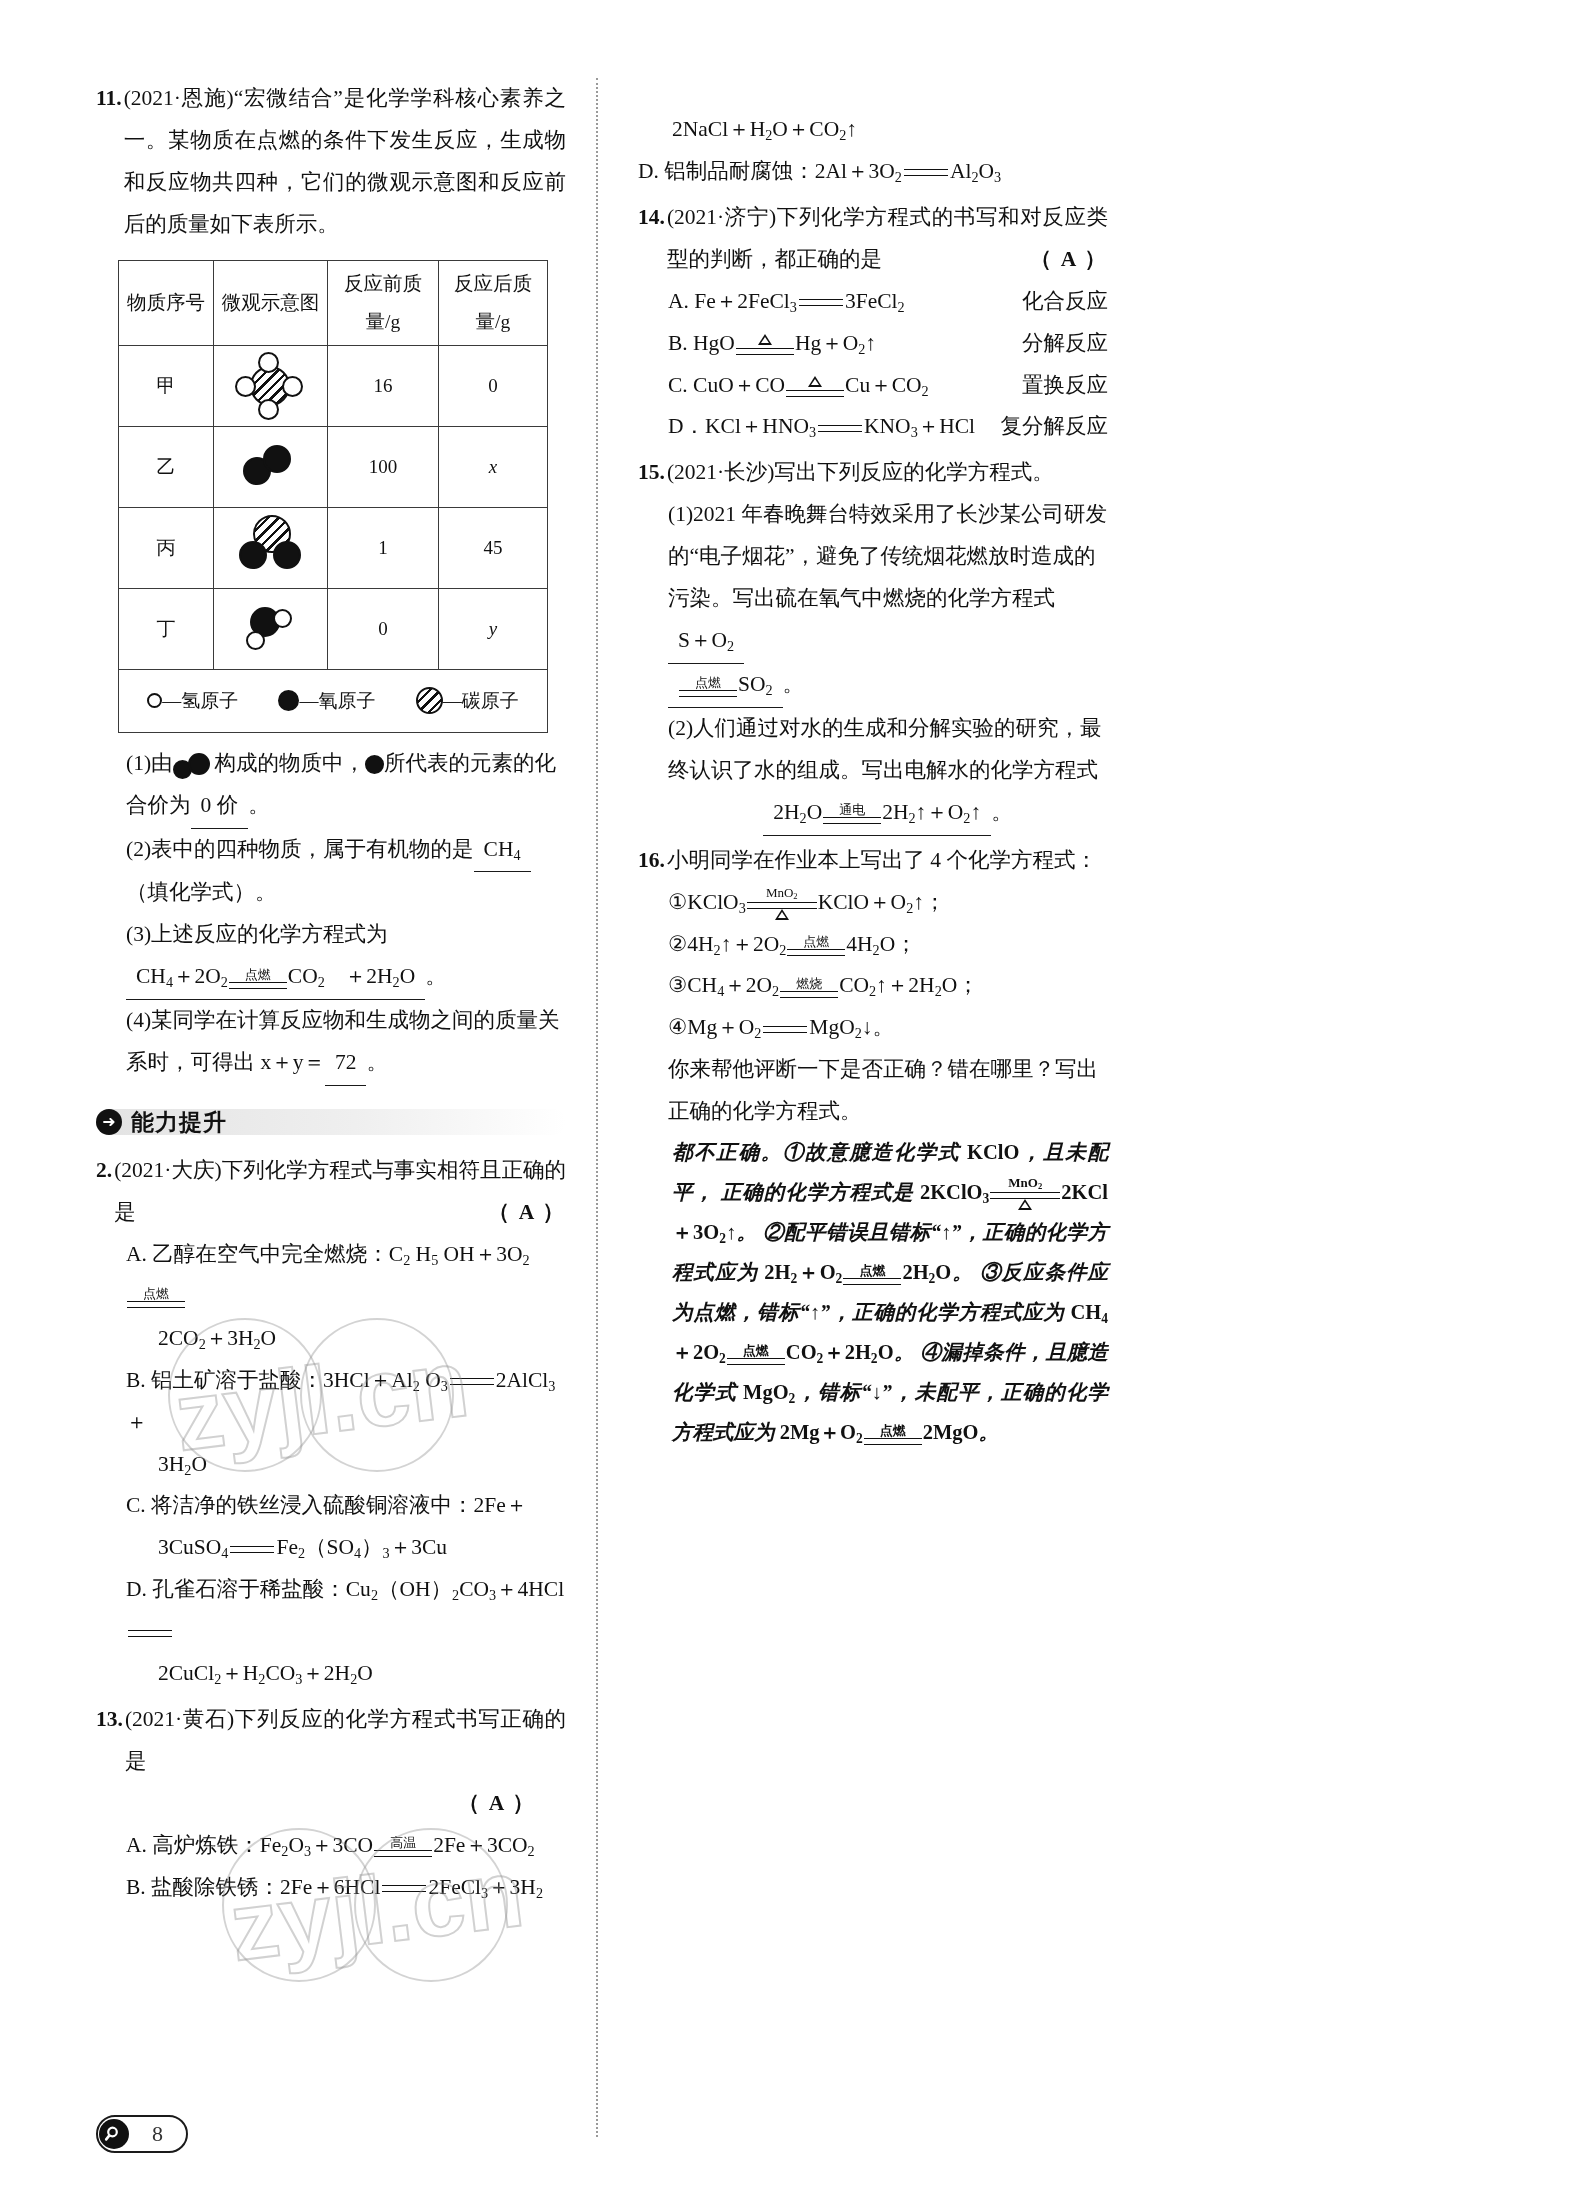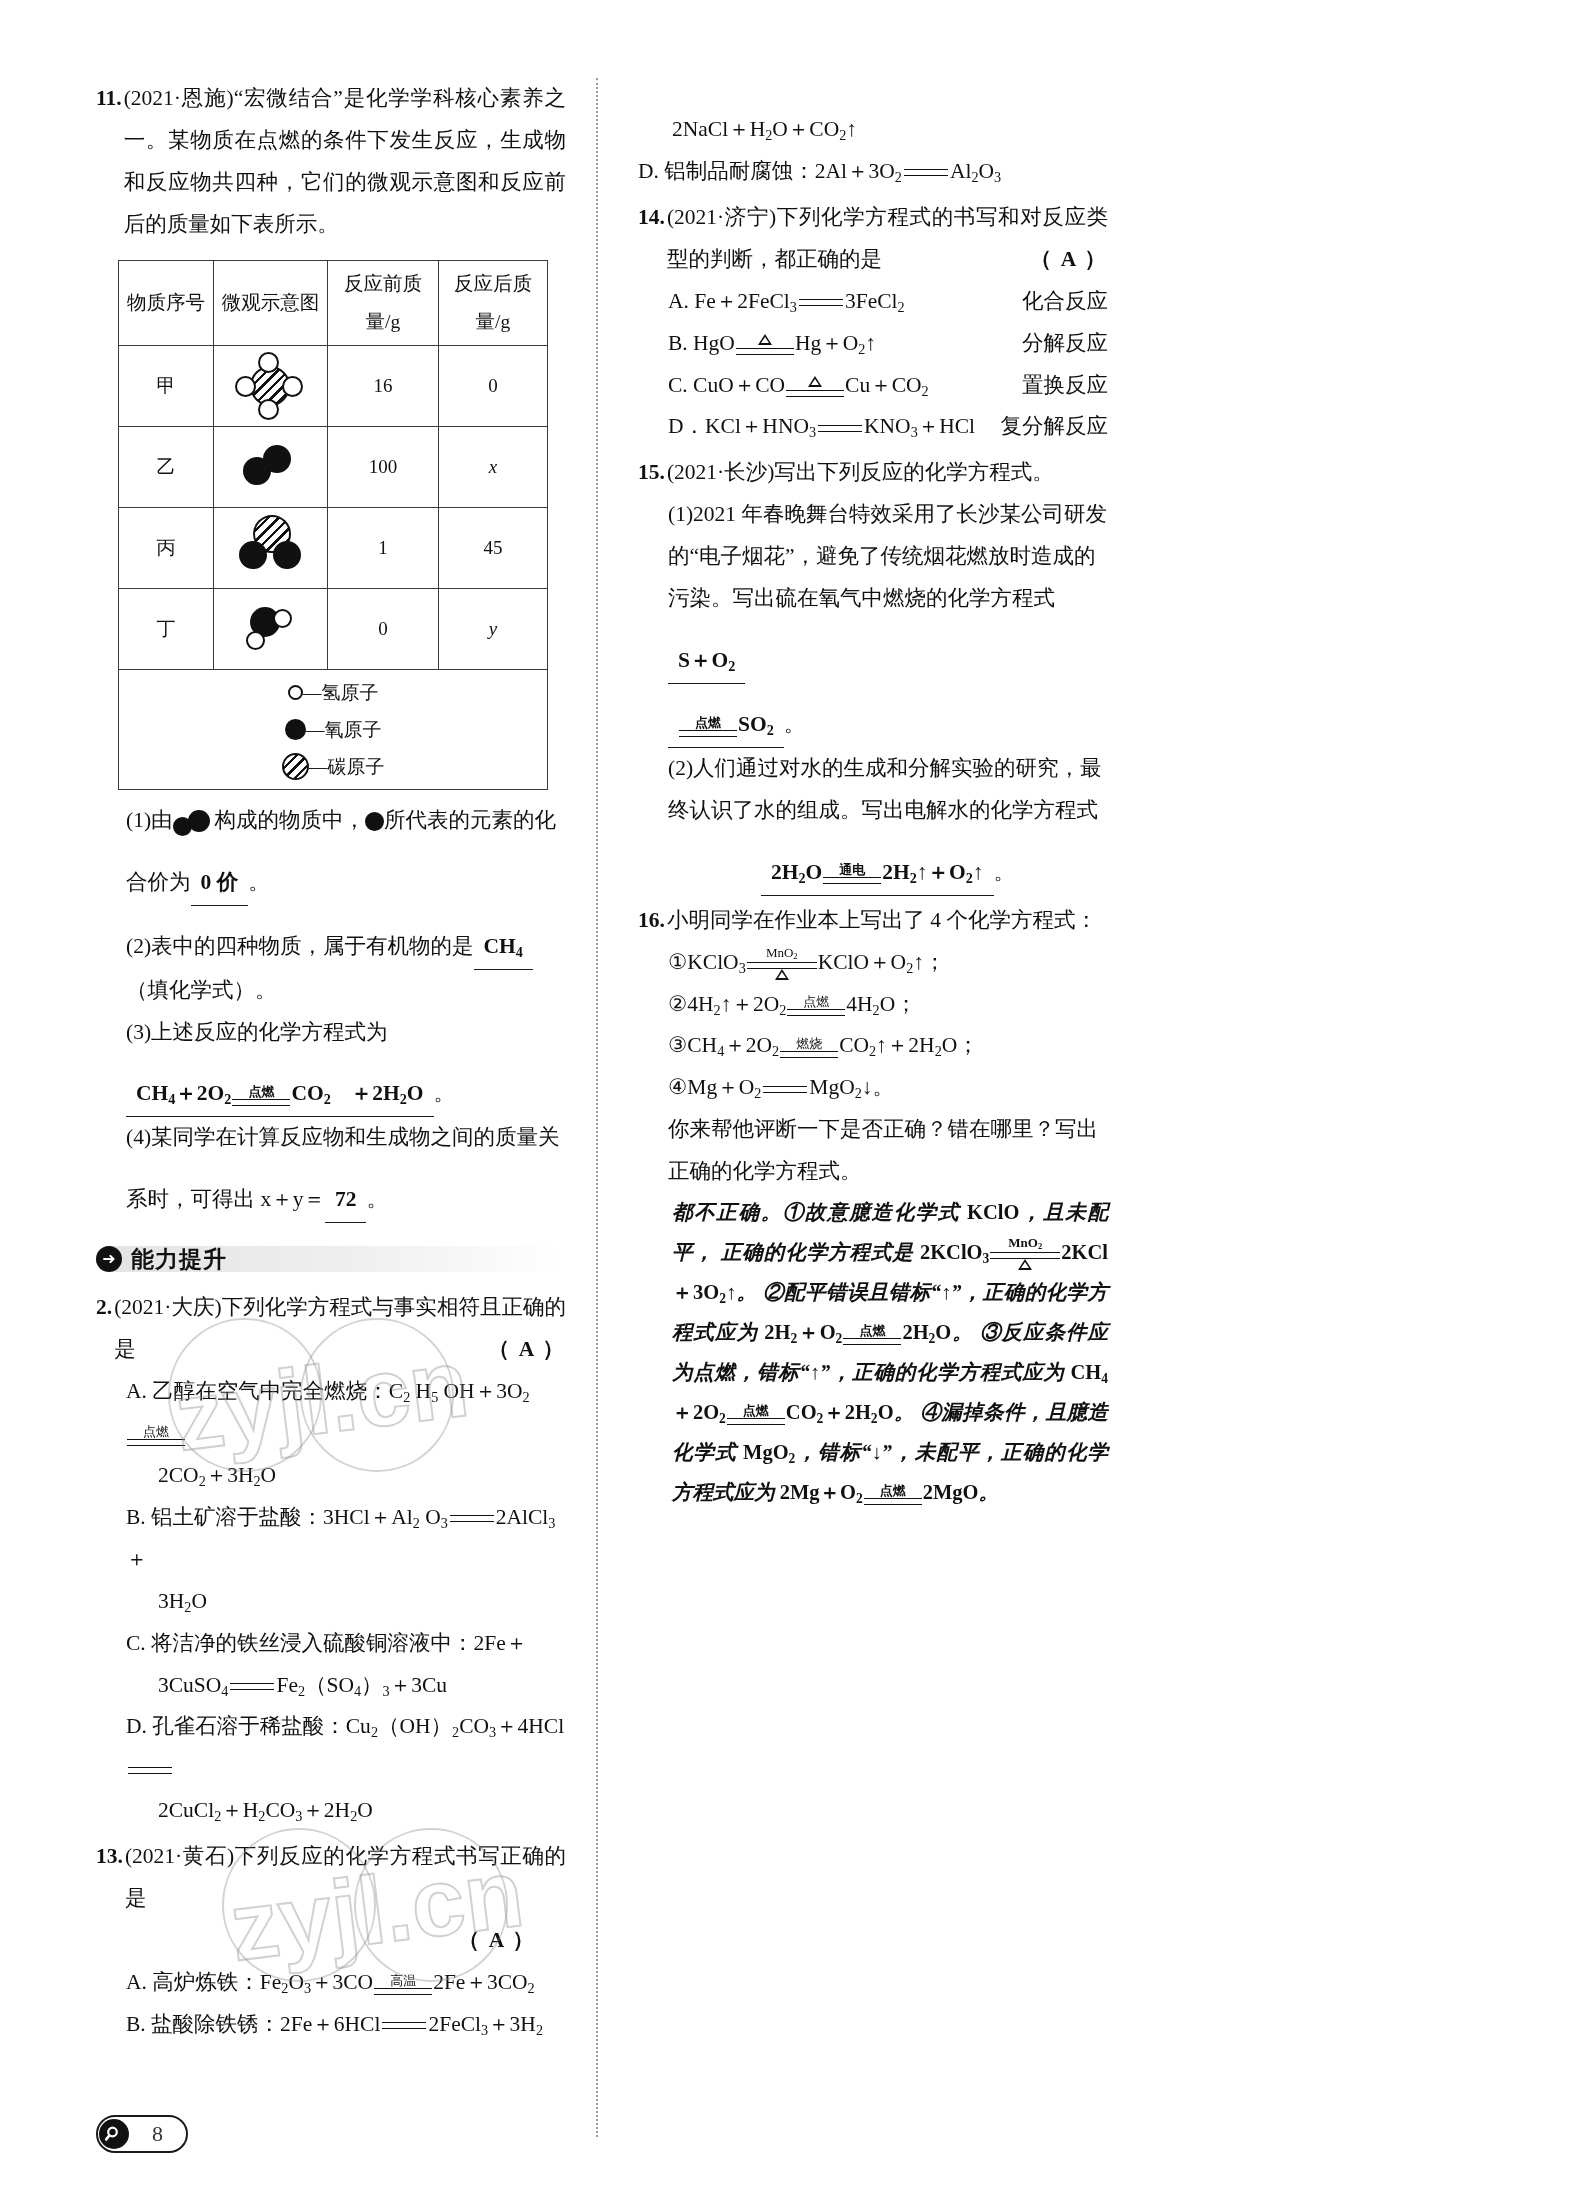--- a/index.html
+++ b/index.html
@@ -50,26 +50,25 @@
     margin-right:2px;
     white-space:nowrap;
   }
   .q-body{flex:1 1 auto;text-align:justify;text-justify:inter-ideograph;}
   .opt{margin-left:30px;text-indent:0;display:block;}
   .opt-ind{margin-left:62px;}
   .sub{margin-left:30px;}
 
   
   .blank{
-    font-weight:bold;
+    font-weight:normal;
     border-bottom:1.4px solid #1a1a1a;
     padding:0 10px 1px 10px;
     display:inline-block;
     white-space:nowrap;
-    margin-top:20px;
   }
   .ans-b{font-weight:bold;}
   .paren-ans{letter-spacing:2px;}
 
   
   sub{font-size:.66em;vertical-align:-0.28em;}
   .rx{
     display:inline-block;
     position:relative;
     vertical-align:middle;
@@ -142,21 +141,20 @@
   .mt .colA{width:96px;}
   .mt .colB{width:112px;}
   .mt .colC{width:112px;}
   .mt .colD{width:110px;}
   .legend-cell{height:54px !important;font-size:19px;}
   .legend-row{
     display:flex;
     justify-content:space-around;
     align-items:center;
     padding:0 6px;
-    flex-direction:column;
   }
   .legend-item{display:flex;align-items:center;gap:0px;white-space:nowrap;}
 
   
   .atom{display:inline-block;border-radius:50%;box-sizing:border-box;}
   .aH{background:#fff;border:2.2px solid #111;}
   .aO{background:#111;border:2.2px solid #111;}
   .aC{
     border:2.2px solid #111;
     background:

